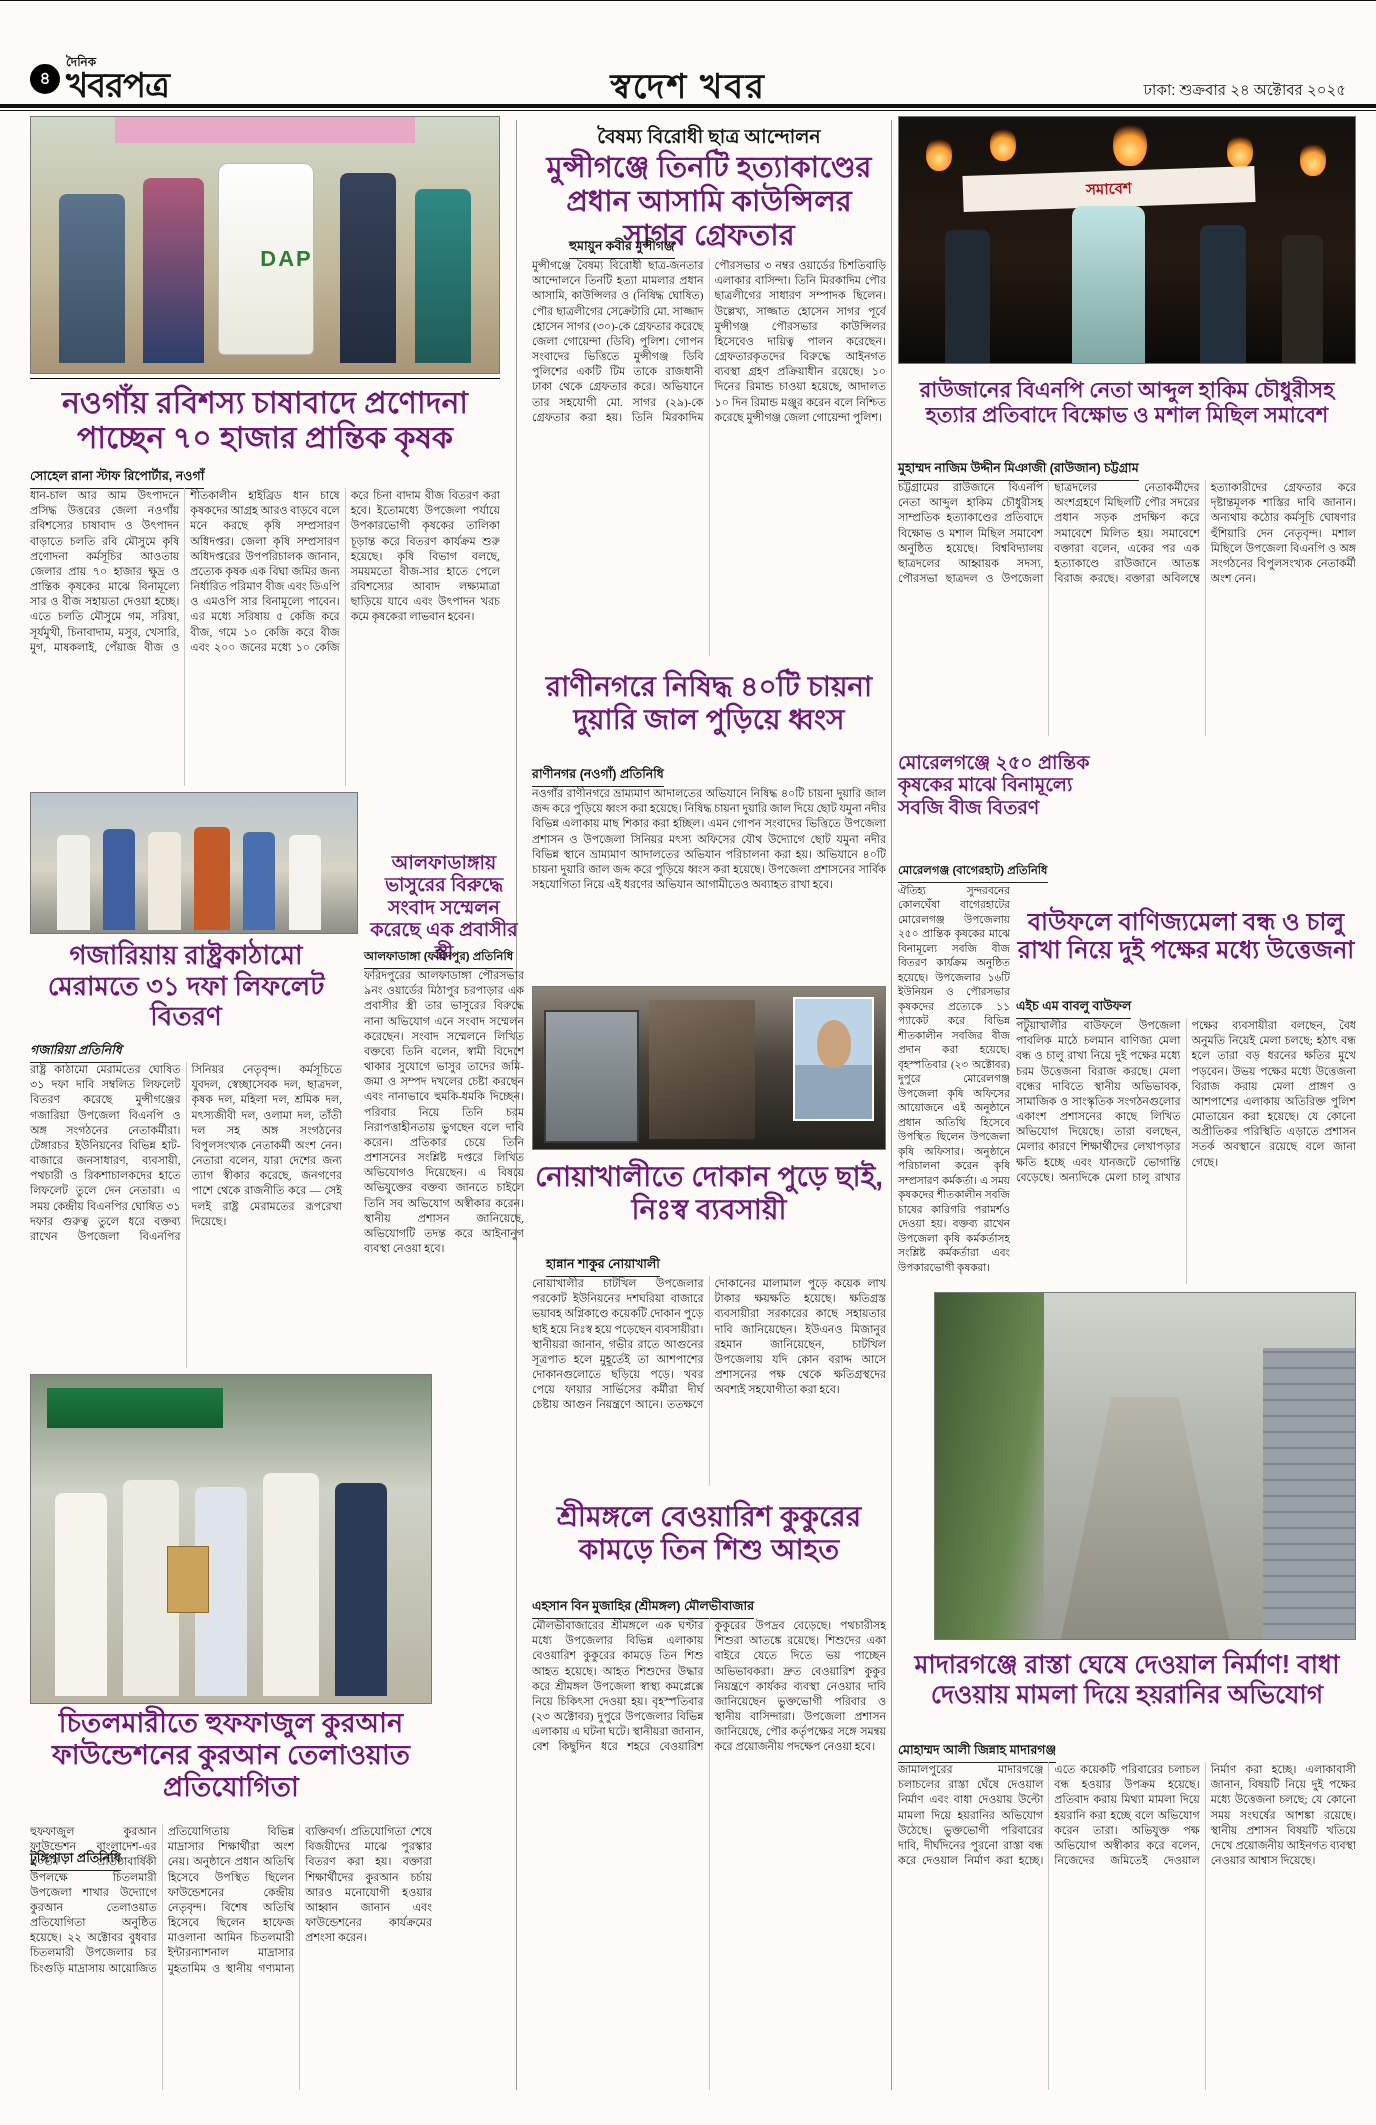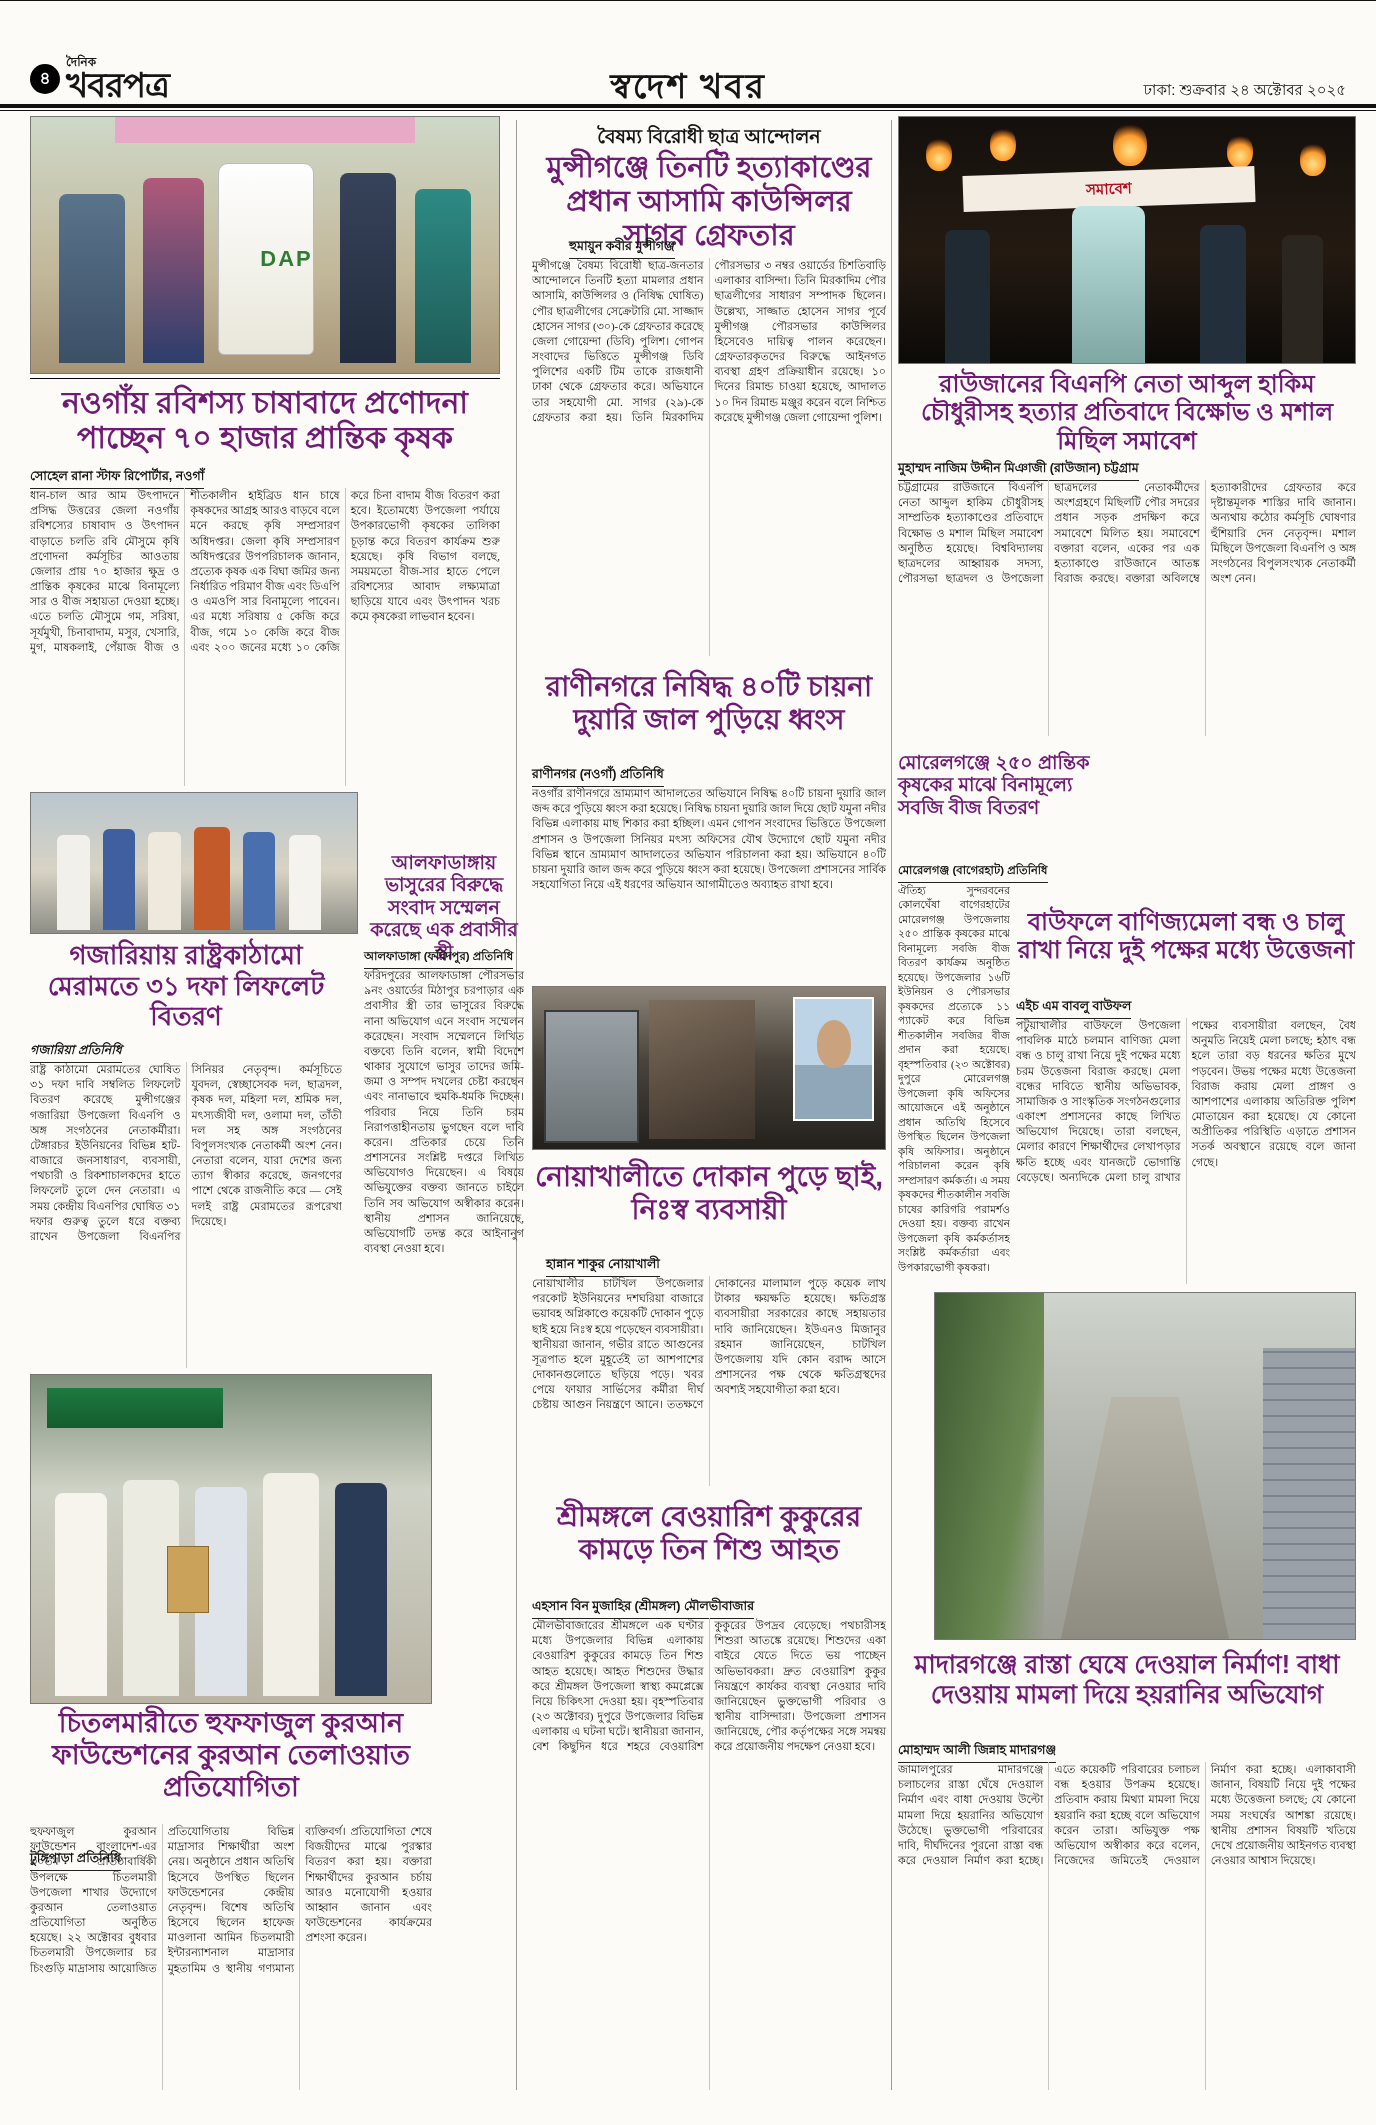--- a/index.html
+++ b/index.html
@@ -138,21 +138,21 @@
     <div class="flame" style="left:88%;top:10%;"></div>
     <div class="banner-strip" style="left:14%;top:22%;width:64%;height:36px;background:#f3ece2;color:#b01020;font-size:15px;transform:rotate(-2deg);">
         <span>সমাবেশ</span>
       </div>
     <div class="abs" style="left:38%;top:36%;width:16%;height:64%;background:linear-gradient(#bfe3e0,#7fa7a4);border-radius:10px 10px 0 0;"></div>
     <div class="abs" style="left:10%;top:46%;width:10%;height:54%;background:#1f2a33;border-radius:8px 8px 0 0;"></div>
     <div class="abs" style="left:66%;top:44%;width:10%;height:56%;background:#23303b;border-radius:8px 8px 0 0;"></div>
     <div class="abs" style="left:84%;top:48%;width:9%;height:52%;background:#2c2620;border-radius:8px 8px 0 0;"></div>
   </div>
 
-  <div class="abs hl" style="left:898px;top:370px;width:458px;font-size:24px;">রাউজানের বিএনপি নেতা আব্দুল হাকিম চৌধুরীসহ হত্যার প্রতিবাদে বিক্ষোভ ও মশাল মিছিল সমাবেশ</div>
+  <div class="abs hl" style="left:898px;top:378px;width:458px;font-size:21px;">রাউজানের বিএনপি নেতা আব্দুল হাকিম চৌধুরীসহ হত্যার প্রতিবাদে বিক্ষোভ ও মশাল মিছিল সমাবেশ</div>
   <div class="abs" style="left:898px;top:458px;"><span class="byline">মুহাম্মদ নাজিম উদ্দীন মিঞাজী (রাউজান) চট্টগ্রাম</span></div>
   <div class="abs body-text cols3" style="left:898px;top:480px;width:458px;height:256px;">চট্টগ্রামের রাউজানে বিএনপি নেতা আব্দুল হাকিম চৌধুরীসহ সাম্প্রতিক হত্যাকাণ্ডের প্রতিবাদে বিক্ষোভ ও মশাল মিছিল সমাবেশ অনুষ্ঠিত হয়েছে। বিশ্ববিদ্যালয় ছাত্রদলের আহ্বায়ক সদস্য, পৌরসভা ছাত্রদল ও উপজেলা ছাত্রদলের নেতাকর্মীদের অংশগ্রহণে মিছিলটি পৌর সদরের প্রধান সড়ক প্রদক্ষিণ করে সমাবেশে মিলিত হয়। সমাবেশে বক্তারা বলেন, একের পর এক হত্যাকাণ্ডে রাউজানে আতঙ্ক বিরাজ করছে। বক্তারা অবিলম্বে হত্যাকারীদের গ্রেফতার করে দৃষ্টান্তমূলক শাস্তির দাবি জানান। অন্যথায় কঠোর কর্মসূচি ঘোষণার হুঁশিয়ারি দেন নেতৃবৃন্দ। মশাল মিছিলে উপজেলা বিএনপি ও অঙ্গ সংগঠনের বিপুলসংখ্যক নেতাকর্মী অংশ নেন।</div>
 
   <div class="abs hl" style="left:898px;top:752px;width:200px;font-size:19px;text-align:left;">মোরেলগঞ্জে ২৫০ প্রান্তিক কৃষকের মাঝে বিনামূল্যে সবজি বীজ বিতরণ</div>
   <div class="abs" style="left:898px;top:860px;"><span class="byline" style="font-size:11.5px;">মোরেলগঞ্জ (বাগেরহাট) প্রতিনিধি</span></div>
   <div class="abs body-text" style="left:898px;top:884px;width:112px;height:400px;font-size:10.5px;">ঐতিহ্য সুন্দরবনের কোলঘেঁষা বাগেরহাটের মোরেলগঞ্জ উপজেলায় ২৫০ প্রান্তিক কৃষকের মাঝে বিনামূল্যে সবজি বীজ বিতরণ কার্যক্রম অনুষ্ঠিত হয়েছে। উপজেলার ১৬টি ইউনিয়ন ও পৌরসভার কৃষকদের প্রত্যেকে ১১ প্যাকেট করে বিভিন্ন শীতকালীন সবজির বীজ প্রদান করা হয়েছে। বৃহস্পতিবার (২৩ অক্টোবর) দুপুরে মোরেলগঞ্জ উপজেলা কৃষি অফিসের আয়োজনে এই অনুষ্ঠানে প্রধান অতিথি হিসেবে উপস্থিত ছিলেন উপজেলা কৃষি অফিসার। অনুষ্ঠানে পরিচালনা করেন কৃষি সম্প্রসারণ কর্মকর্তা। এ সময় কৃষকদের শীতকালীন সবজি চাষের কারিগরি পরামর্শও দেওয়া হয়। বক্তব্য রাখেন উপজেলা কৃষি কর্মকর্তাসহ সংশ্লিষ্ট কর্মকর্তারা এবং উপকারভোগী কৃষকরা।</div>
 
 
   <div class="abs hl" style="left:1016px;top:908px;width:340px;font-size:24px;">বাউফলে বাণিজ্যমেলা বন্ধ ও চালু রাখা নিয়ে দুই পক্ষের মধ্যে উত্তেজনা</div>
   <div class="abs" style="left:1016px;top:996px;"><span class="byline">এইচ এম বাবলু বাউফল</span></div>

